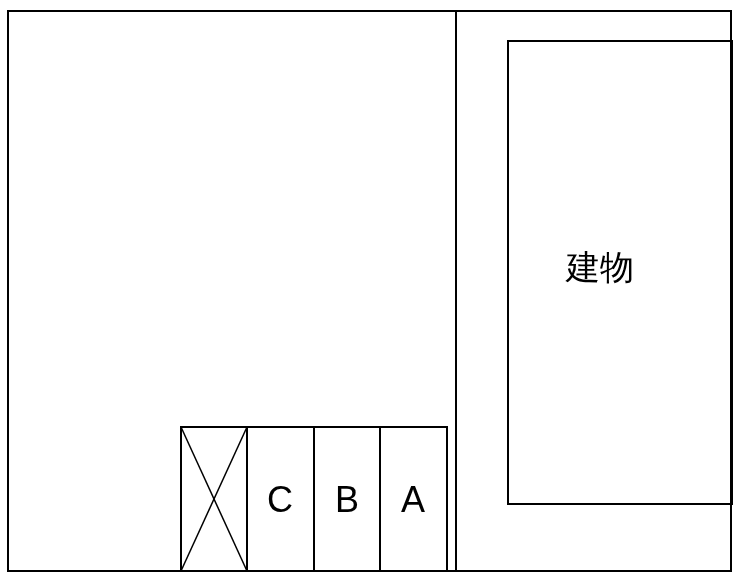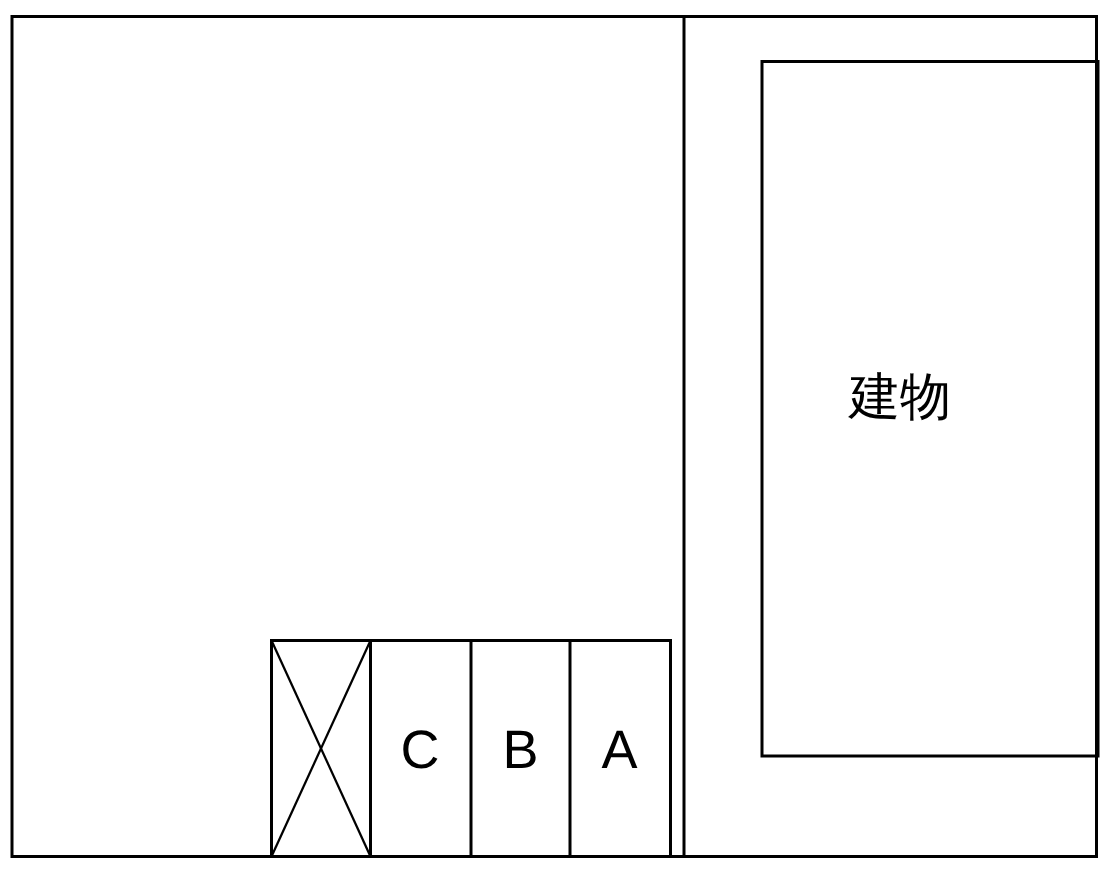--- a/index.html
+++ b/index.html
@@ -1,20 +1,20 @@
 <!DOCTYPE html>
 <html><head>
 <meta charset="utf-8">
 <style>
   html,body{margin:0;padding:0;background:#fff;}
   body{width:737px;height:583px;position:relative;overflow:hidden;font-family:"Liberation Sans","DejaVu Sans",sans-serif;}
   svg{position:absolute;left:0;top:0;}
   .lbl{position:absolute;color:#000;text-align:center;}
   .slot-lbl{font-size:36px;width:66px;top:478px;line-height:44px;}
-  .bld-lbl{font-size:34px;left:508px;width:184px;top:246px;line-height:44px;font-family:Liberation Mono, monospace;}
+  .bld-lbl{font-size:34px;left:508px;width:184px;top:246px;line-height:44px;font-family:Liberation Serif, serif;}
 </style>
 </head>
 <body>
 
 <svg width="737" height="583">
   <rect x="8" y="11" width="723" height="560" fill="none" stroke="#000" stroke-width="2"></rect>
   <line x1="456" y1="11" x2="456" y2="571" stroke="#000" stroke-width="2"></line>
   <rect x="508" y="41" width="224" height="463" fill="none" stroke="#000" stroke-width="2"></rect>
   <g>
     <rect x="181" y="427" width="266" height="144" fill="none" stroke="#000" stroke-width="2"></rect>

